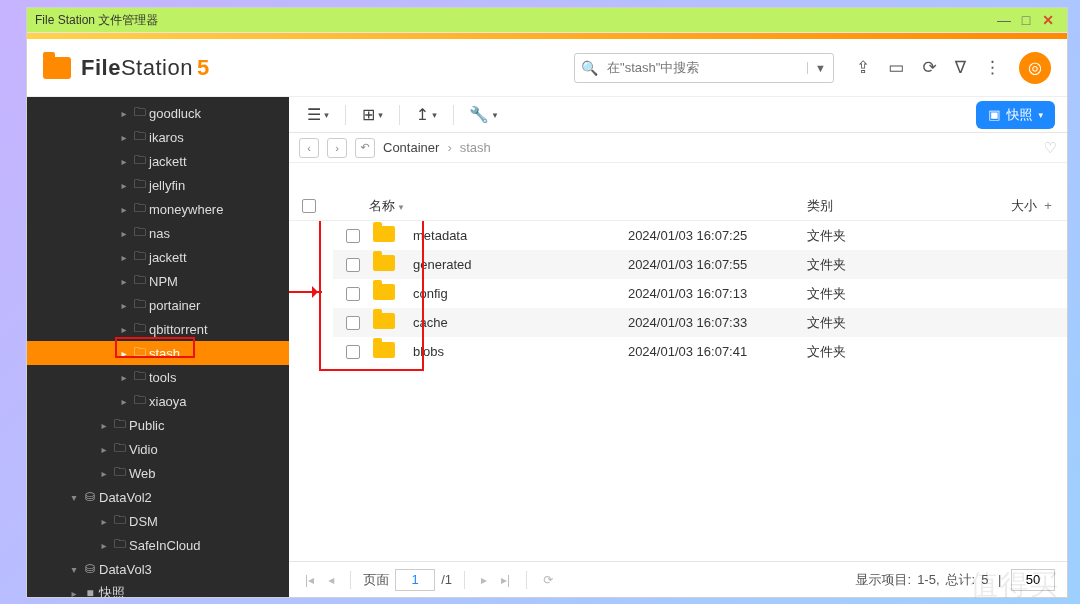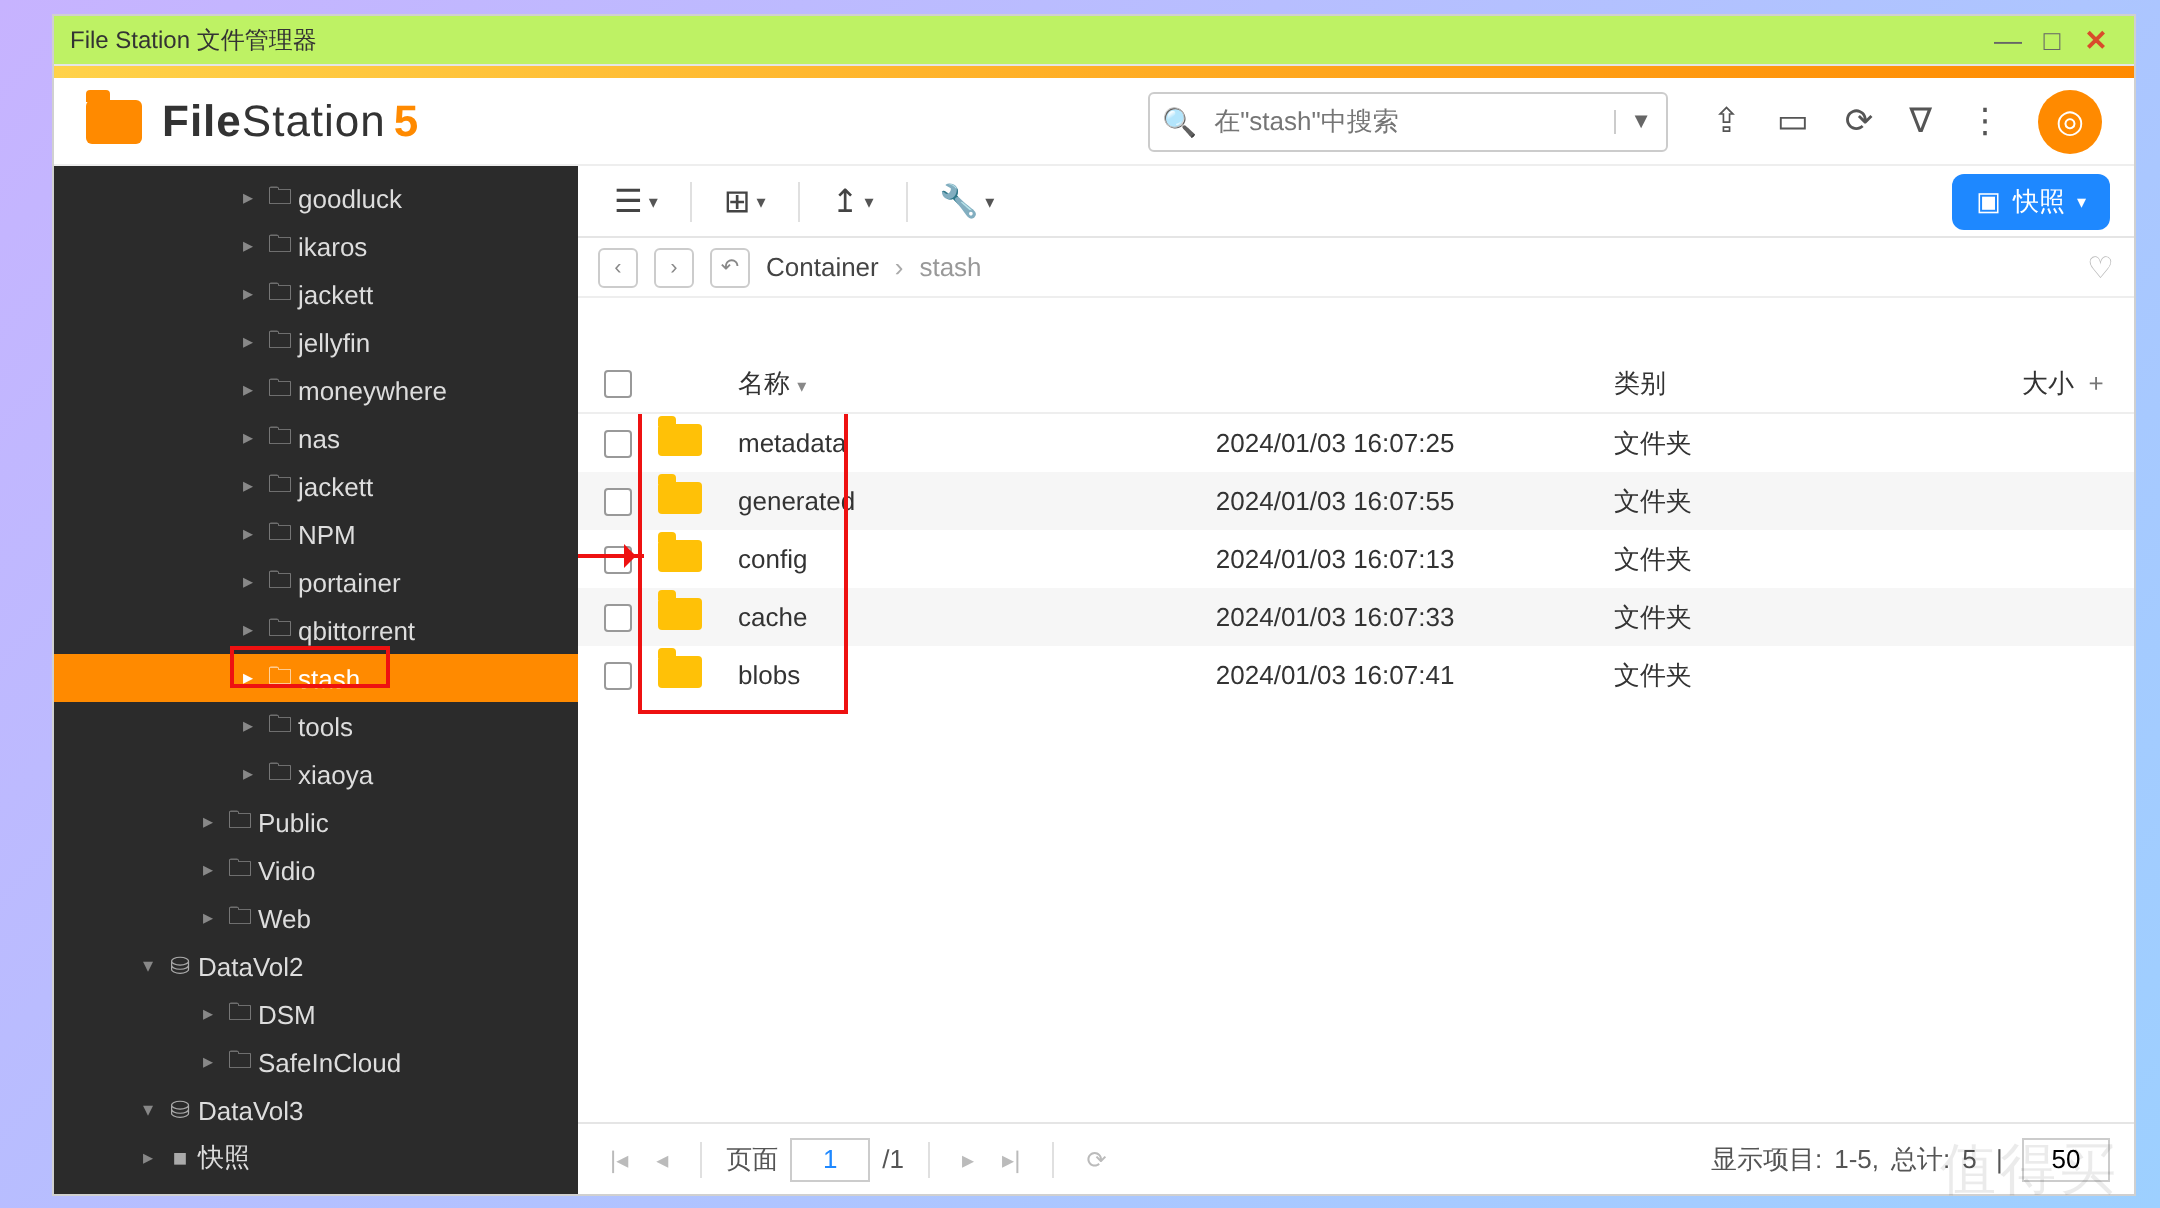--- a/index.html
+++ b/index.html
@@ -3,21 +3,21 @@
 <meta charset="utf-8">
 <style>
   * { box-sizing: border-box; font-family: -apple-system, "Segoe UI", "Microsoft YaHei", sans-serif; }
   html,body { margin:0; padding:0; width:1080px; height:604px; background:linear-gradient(135deg,#c7b3ff 0%,#9dd0ff 100%); overflow:hidden; }
   .window { position:absolute; top:7px; left:26px; right:12px; bottom:6px; background:#fff; border:1px solid #d0d0d0; display:flex; flex-direction:column; }
   .titlebar { height:25px; background:#bef264; border-bottom:1px solid #e5e5e5; display:flex; align-items:center; padding:0 8px; font-size:12px; color:#333; }
   .titlebar .spacer { flex:1; }
   .titlebar .wbtn { width:22px; text-align:center; font-size:14px; color:#666; cursor:pointer; }
   .titlebar .wbtn.close { color:#d94b2b; font-weight:bold; }
   .gradbar { height:6px; background:linear-gradient(90deg,#ffd24a,#ff8a00); }
-  .headerbar { height:44px; background:#fff; display:flex; align-items:center; padding:0 16px; border-bottom:1px solid #eee; }
+  .headerbar { height:58px; background:#fff; display:flex; align-items:center; padding:0 16px; border-bottom:1px solid #eee; }
   .logo-folder { width:28px; height:22px; background:#ff8a00; border-radius:3px; position:relative; margin-right:10px;}
   .logo-folder:before { content:""; position:absolute; top:-5px; left:0; width:12px; height:6px; background:#ff8a00; border-radius:2px 2px 0 0; }
   .logo-text { font-size:22px; letter-spacing:.5px; }
   .logo-text b { font-weight:700; color:#333; }
   .logo-text span { font-weight:400; color:#333; }
   .logo-text .five { font-weight:700; color:#ff8a00; margin-left:4px; }
   .hdr-spacer { flex:1; }
   .search { display:flex; align-items:center; border:1px solid #ccc; border-radius:3px; height:30px; width:260px; }
   .search .mag { width:30px; text-align:center; color:#666; font-size:14px; }
   .search input { border:0; outline:0; flex:1; font-size:13px; color:#333; }
@@ -52,21 +52,21 @@
   .crumbbar .cur { color:#999;}
   .heart { margin-left:auto; color:#bbb; font-size:15px;}
   .colhdr { height:30px; border-bottom:1px solid #eee; display:flex; align-items:center; font-size:13px; color:#333; padding-right:8px;margin-top:28px;}
   .c-chk { width:40px; display:flex; justify-content:center;}
   .c-ico { width:40px;}
   .c-name { flex:1.2;}
   .c-date { flex:1;}
   .c-type { width:160px;}
   .c-size { width:70px; text-align:right;}
   .c-plus { width:22px; text-align:center; color:#777;}
-  .rows { position:relative; flex:1; overflow:hidden;}
+  .rows { position:relative; flex:1; overflow:hidden;padding-left:44px;}
   .row { height:29px; display:flex; align-items:center; font-size:13px; color:#333; padding-right:8px;}
   .row:nth-child(odd){ background:#fff;}
   .row:nth-child(even){ background:#f6f6f6;}
   .folder-ic { width:22px; height:16px; background:#ffc107; border-radius:2px; position:relative; display:inline-block;}
   .folder-ic:before { content:""; position:absolute; top:-4px; left:0; width:9px; height:5px; background:#ffc107; border-radius:2px 2px 0 0;}
   .rows .redbox2 { position:absolute; border:2px solid #e11; left:30px; top:-2px; width:105px; height:152px; pointer-events:none;}
   .arrow-red { position:absolute; left:-57px; top:70px; width:90px; height:2px; background:#e11; pointer-events:none;}
   .arrow-red:after { content:""; position:absolute; right:-2px; top:-5px; border:6px solid transparent; border-left-color:#e11;}
   .chkbox { width:14px; height:14px; border:1px solid #999; border-radius:2px; display:inline-block; background:#fff;}
   .pager { height:36px; border-top:1px solid #e5e5e5; display:flex; align-items:center; padding:0 12px; font-size:13px; color:#555; gap:6px;}

